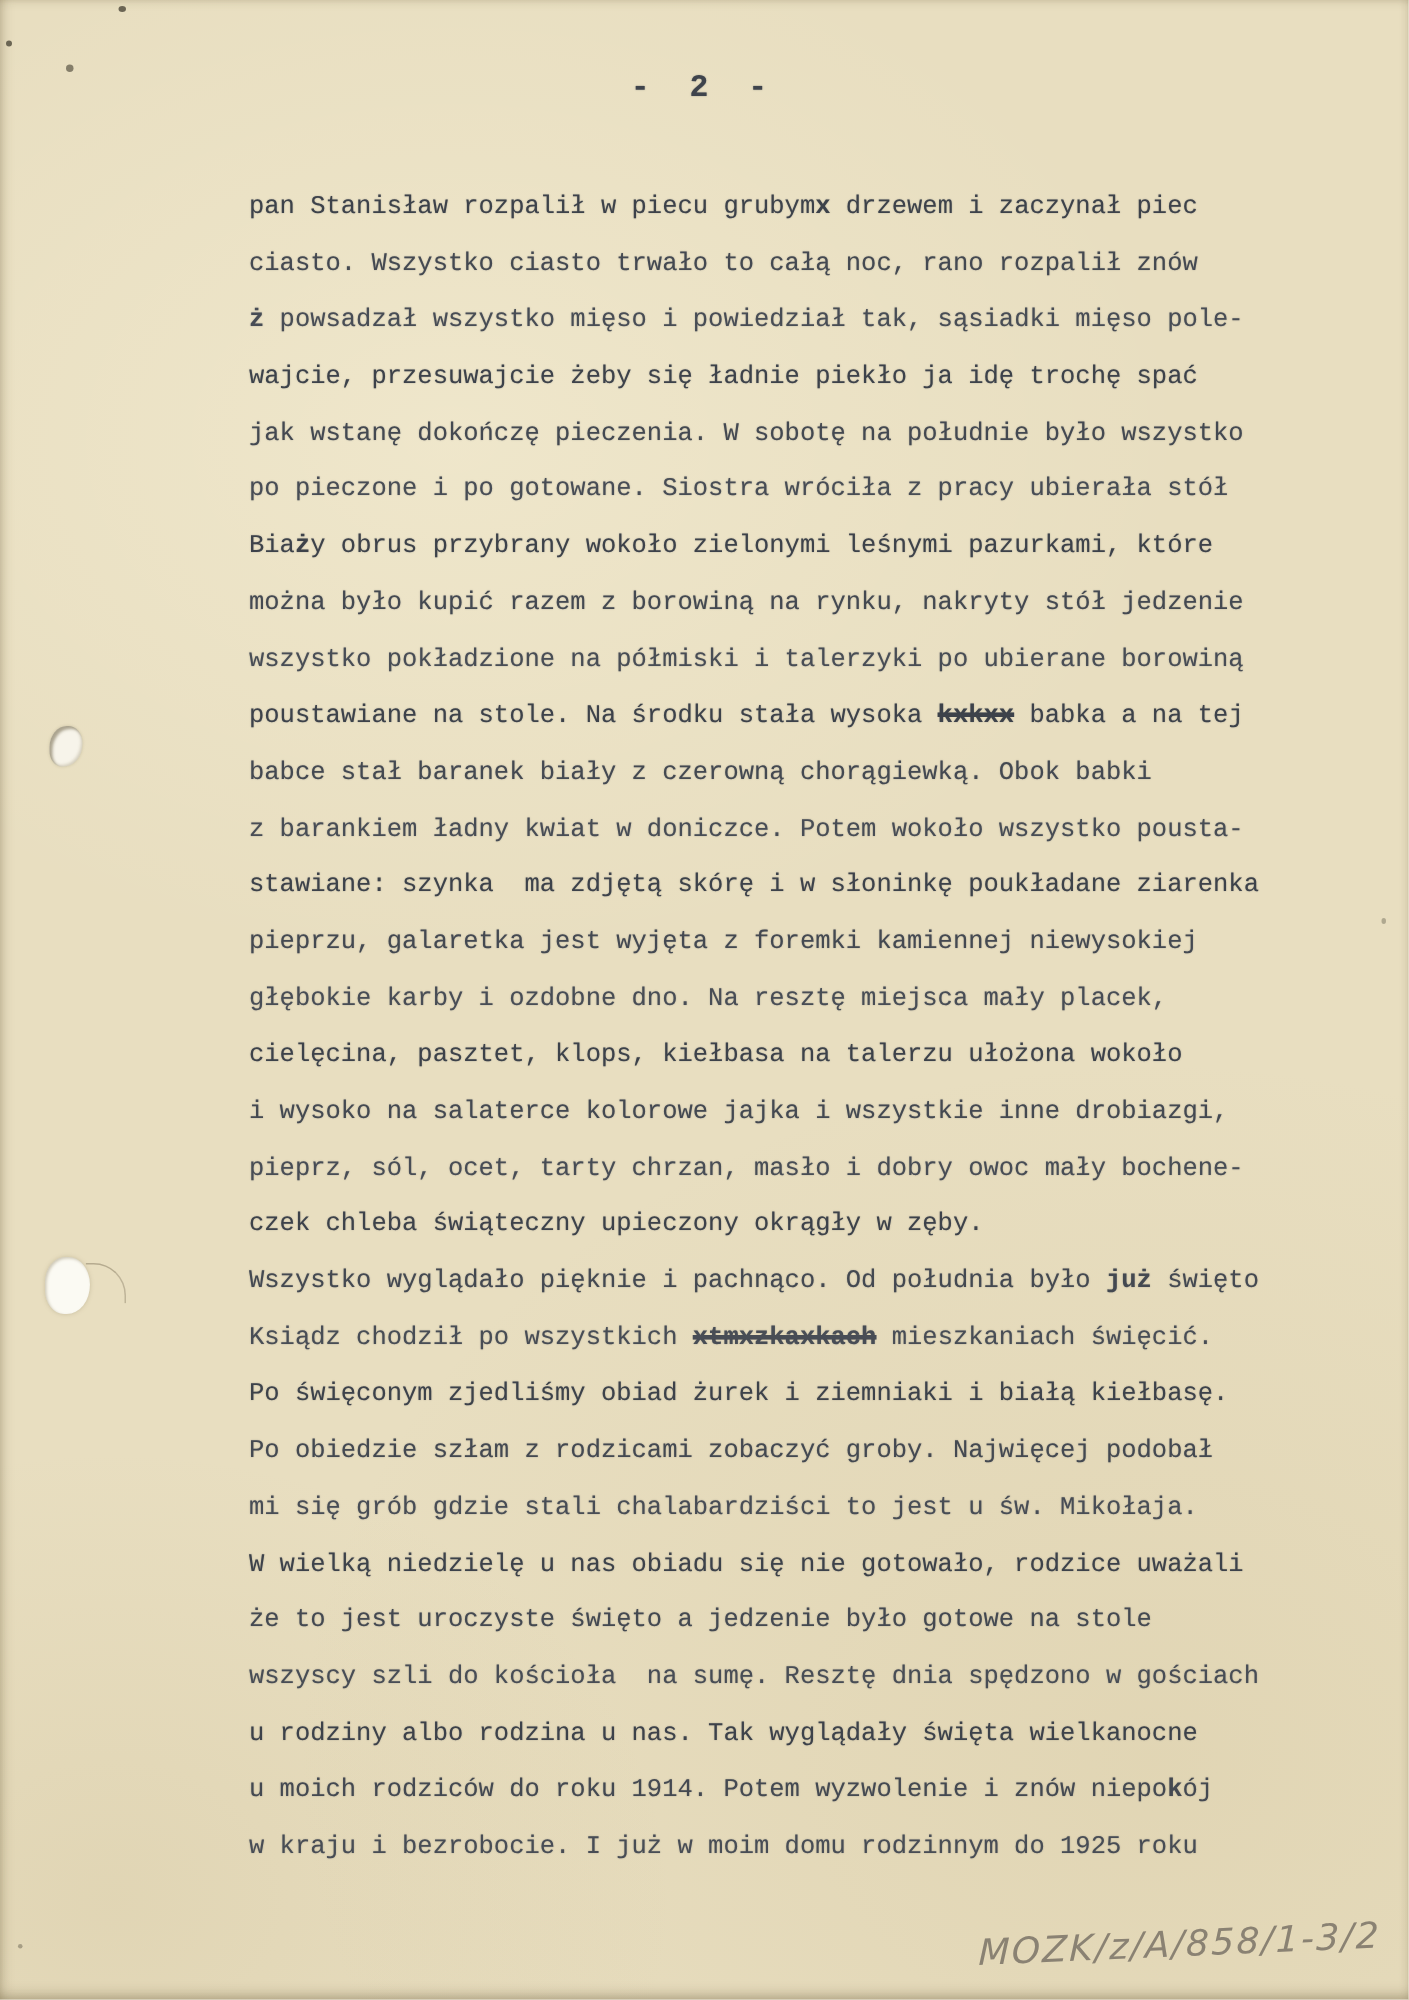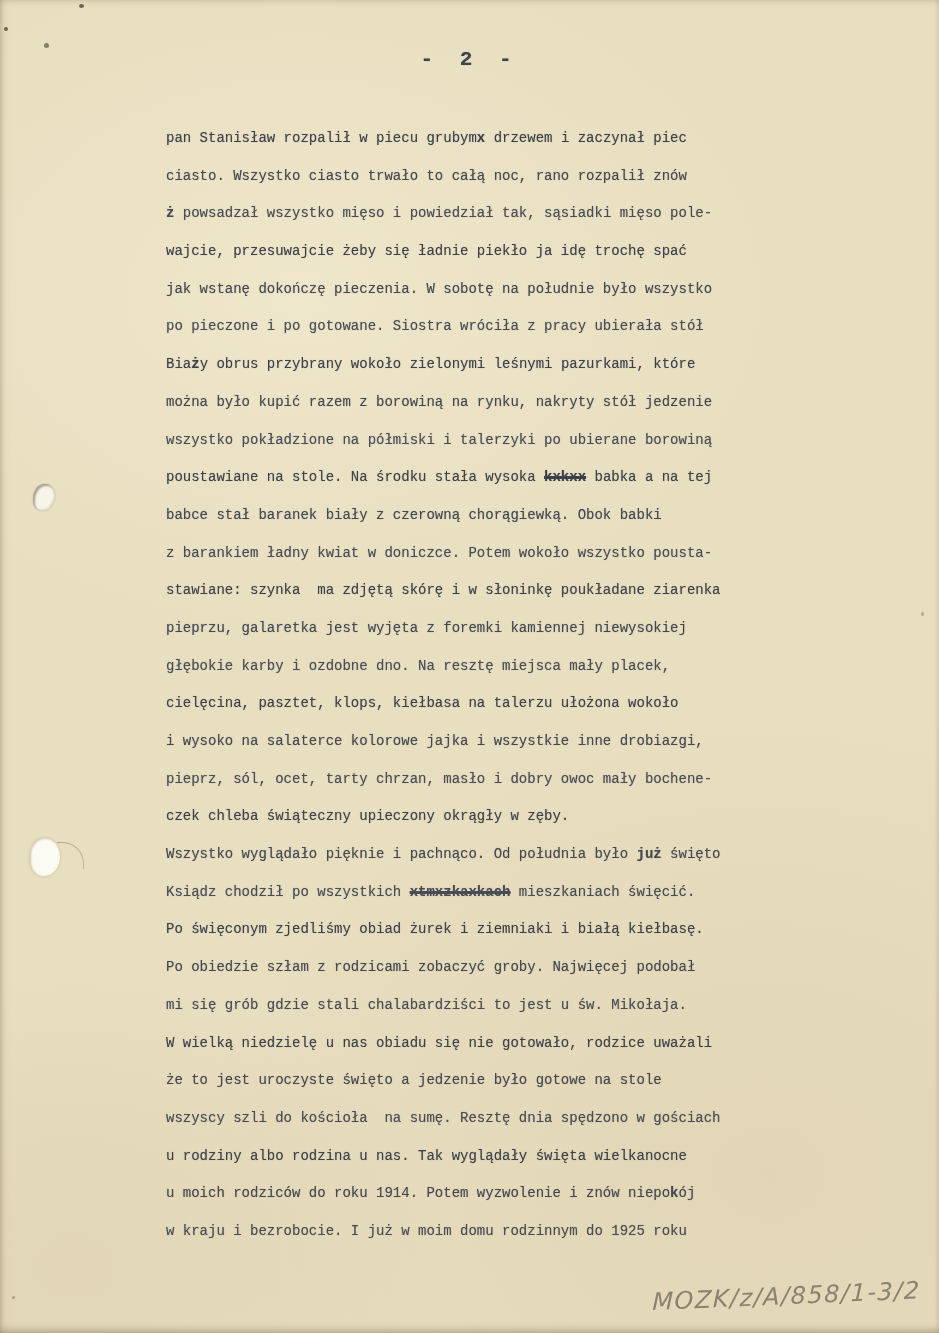--- a/index.html
+++ b/index.html
@@ -29,21 +29,21 @@
     font-size: 21px;
     font-weight: bold;
     letter-spacing: 7px;
     color: var(--ink, #3f444c);
     text-shadow: 0 0 1px rgba(62,67,76,0.55);
   }
   .text-block {
     position: absolute;
     left: 166px; top: 120px;
     width: 762px;
-    font-size: 14px;
+    font-size: 17px;
     line-height: 37.7px;
     color: var(--ink, #3f444c);
     text-shadow: 0 0 1px rgba(62,67,76,0.42);
     white-space: pre;
   }
   .line { height: 37.7px; }
   .line:nth-child(3n)   { color: #484d55; font-family: Liberation Mono, monospace; }
   .line:nth-child(3n+1) { color: #3d424a; }
   .line:nth-child(3n+2) { color: #444951; }
   .seg-bold   { font-weight: bold; }

